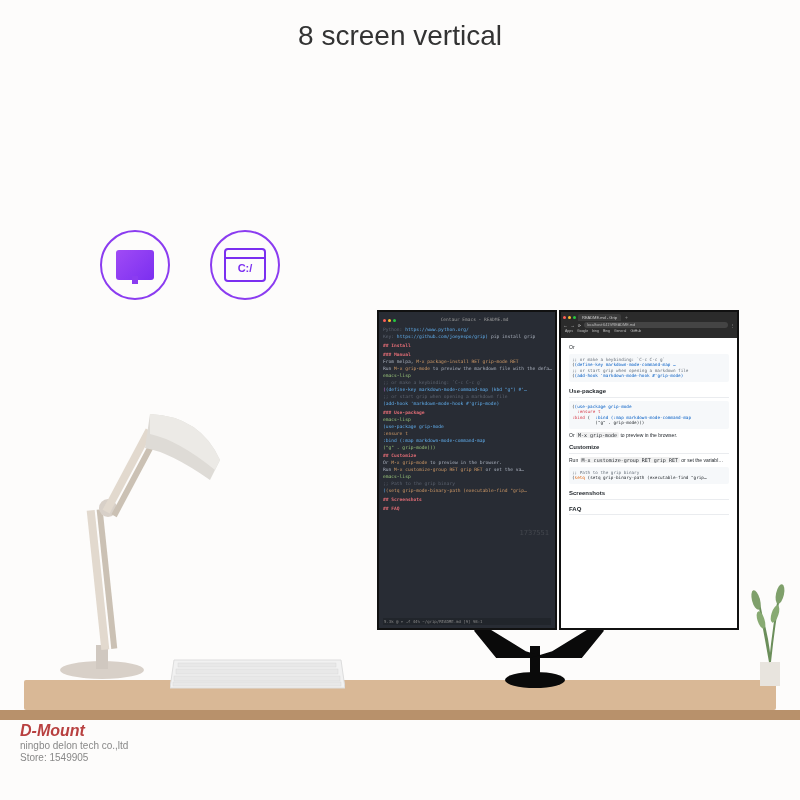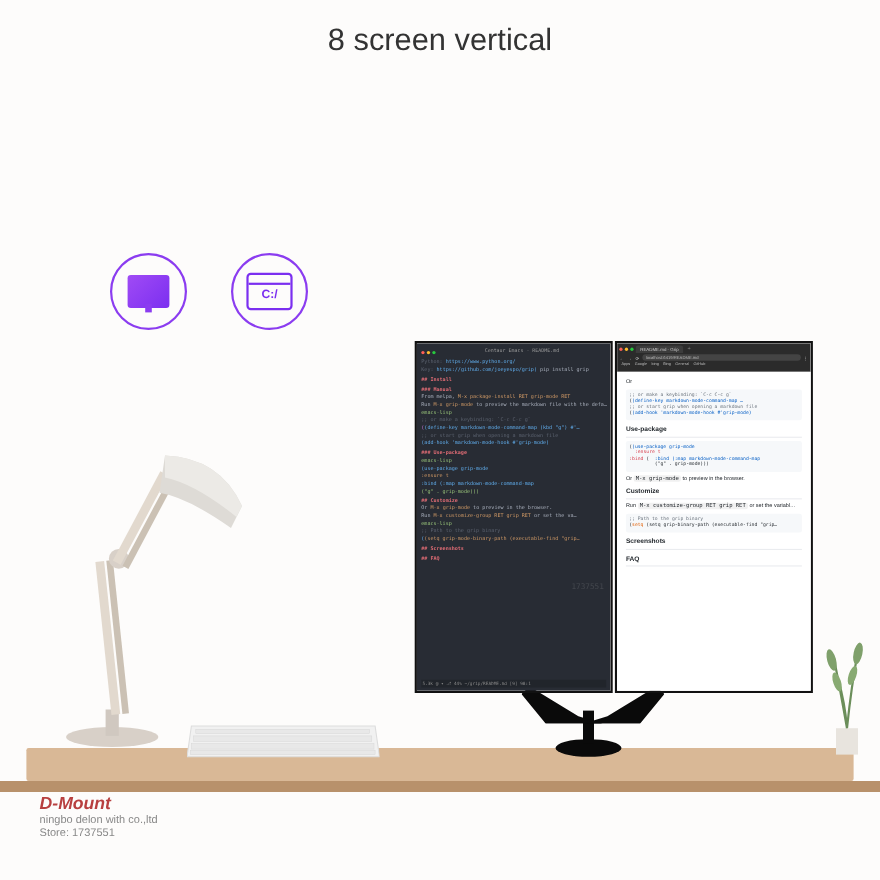--- a/index.html
+++ b/index.html
@@ -252,21 +252,21 @@
   .plant {
     position: absolute;
     right: 6px;
     bottom: 112px;
     width: 50px;
     height: 120px;
   }
   
   .brand {
     position: absolute;
-    left: 36px;
+    left: 20px;
     bottom: 36px;
     font-size: 11px;
     line-height: 1.2;
   }
   .brand-main { color: #b84040; font-style: italic; font-weight: bold; font-size: 16px; }
   .brand-sub { color: #888; font-size: 10px; }
 </style>
 </head>
 <body>
 
@@ -406,15 +406,15 @@
   <rect x="16" y="94" width="20" height="24" fill="#e8e4de"></rect>
   <path d="M26 94 Q20 60 14 30 M26 94 Q30 55 36 24 M26 94 Q24 70 18 50" stroke="#6b8e5a" stroke-width="2" fill="none"></path>
   <ellipse cx="12" cy="32" rx="4" ry="10" fill="#7fa06b" transform="rotate(-15 12 32)"></ellipse>
   <ellipse cx="36" cy="26" rx="4" ry="10" fill="#7fa06b" transform="rotate(12 36 26)"></ellipse>
   <ellipse cx="17" cy="52" rx="3.5" ry="9" fill="#88aa72" transform="rotate(-18 17 52)"></ellipse>
   <ellipse cx="31" cy="46" rx="3.5" ry="9" fill="#88aa72" transform="rotate(18 31 46)"></ellipse>
 </svg>
 
 <div class="brand">
   <div class="brand-main">D-Mount</div>
-  <div class="brand-sub">ningbo delon with co.,ltd</div>
-  <div class="brand-sub">Store: 1737551</div>
+  <div class="brand-sub">ningbo delon tech co.,ltd</div>
+  <div class="brand-sub">Store: 1549905</div>
 </div>
 
 </body></html>

